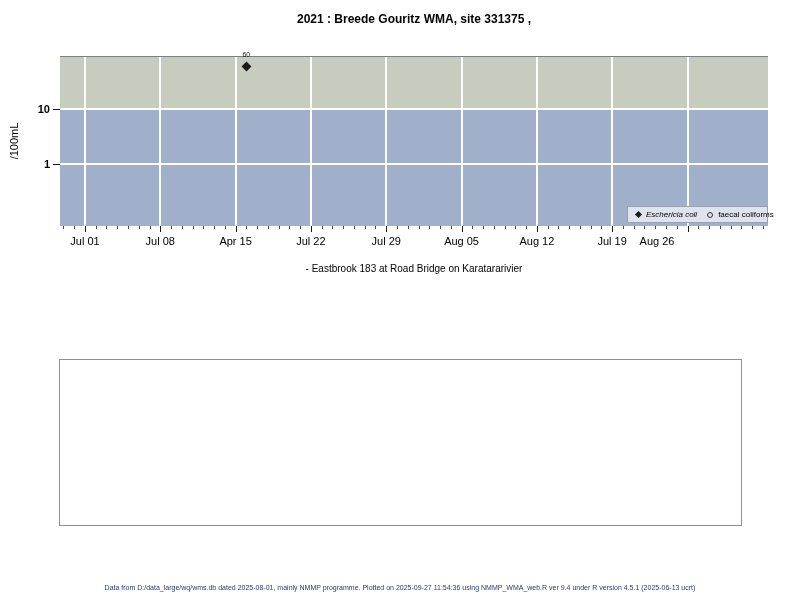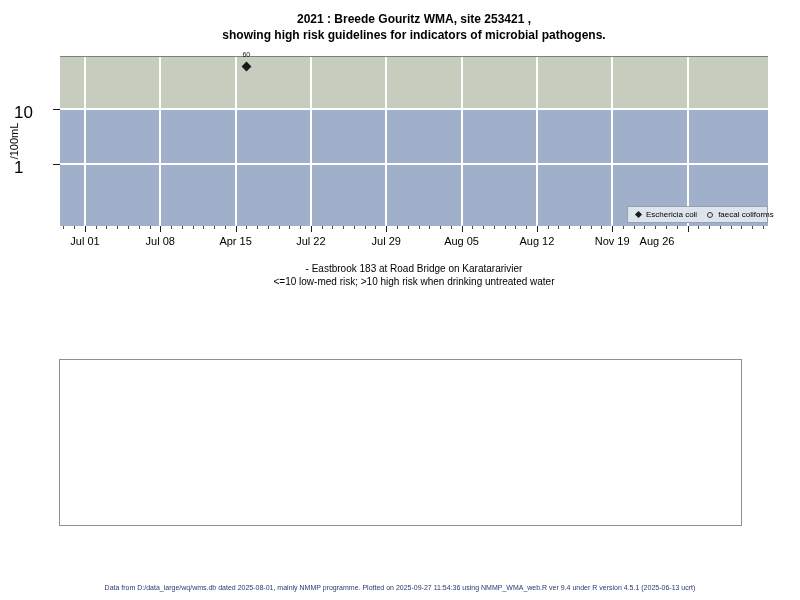--- a/index.html
+++ b/index.html
@@ -16,54 +16,53 @@
     left:60px;top:56px;width:708px;height:169px;
     border-top:1px solid #7f7f7f;overflow:visible;
   }
   .band{position:absolute;left:0;width:708px;}
   .vgrid{position:absolute;top:0;height:169px;width:2px;background:#ffffff;}
   .hgrid{position:absolute;left:0;width:708px;height:2px;background:#ffffff;}
   .xtick-major{position:absolute;top:169px;width:1px;height:6px;background:#1a1a1a;}
   .xtick-minor{position:absolute;top:169px;width:1px;height:3px;background:#4a4a4a;}
   .xtick-label{position:absolute;top:178px;width:60px;margin-left:-30px;text-align:center;font-size:11px;}
   .ytick-mark{position:absolute;left:-7px;width:7px;height:1px;background:#1a1a1a;}
-  .ytick-label{position:absolute;left:-46px;width:36px;text-align:left;font-size:17px;font-weight:normal;margin-top:-6px;}
+  .ytick-label{position:absolute;left:-46px;width:36px;text-align:right;font-size:11px;font-weight:bold;margin-top:-6px;}
   #y-axis-label{
     left:14px;top:141px;transform:translate(-50%,-50%) rotate(-90deg);
     font-size:11px;white-space:nowrap;
   }
   .point-diamond{position:absolute;width:7px;height:7px;background:#1a1a1a;transform:rotate(45deg);}
   .point-label{position:absolute;width:26px;margin-left:-13px;text-align:center;font-size:7px;color:#1a1a1a;}
   #legend{
     position:absolute;left:567px;top:149px;width:141px;height:17px;
     background:#dee4ed;border:1px solid #98a1b0;box-sizing:border-box;
     display:flex;align-items:center;font-size:8px;white-space:nowrap;
   }
   .legend-sym-diamond{width:5px;height:5px;background:#1a1a1a;transform:rotate(45deg);margin:0 5px 0 8px;flex:none;}
   .legend-sym-circle{width:4px;height:4px;border:1px solid #333;border-radius:50%;background:transparent;margin:0 5px 0 10px;flex:none;}
-  .legend-label-italic{}
+  .legend-label-italic{font-style:italic;}
   #caption{
     left:60px;top:262px;width:708px;text-align:center;
     font-size:10px;line-height:13px;
   }
   #empty-panel{
     left:59px;top:359px;width:681px;height:165px;
     border:1px solid #8f8f8f;background:#ffffff;
   }
   #footer-note{
     left:0;top:584px;width:800px;text-align:center;
     font-size:7px;color:#2b3770;
   }
 </style>
 </head>
 <body>
 
 <div id="chart-title" class="abs">
-  <div>2021 : Breede Gouritz WMA, site 253421 ,</div>
-  <div>showing high risk guidelines for indicators of microbial pathogens.</div>
+  <div>2021 : Breede Gouritz WMA, site 331375 ,</div>
 </div>
 
 <div id="y-axis-label" class="abs">/100mL</div>
 
 <div id="plot" class="abs">
 
   <div class="band" style="top: 0px; height: 52.0025px; background: rgb(198, 205, 191);"></div>
     <div class="band" style="top: 52.0025px; height: 116.998px; background: rgb(160, 176, 202);"></div>
     <div class="vgrid" style="left: 23.9632px;"></div>
     <div class="xtick-major" style="left: 24.9632px;"></div>
@@ -81,21 +80,21 @@
     <div class="xtick-major" style="left: 326.243px;"></div>
     <div class="xtick-label" style="left: 326.243px;">Jul 29</div>
     <div class="vgrid" style="left: 400.563px;"></div>
     <div class="xtick-major" style="left: 401.563px;"></div>
     <div class="xtick-label" style="left: 401.563px;">Aug 05</div>
     <div class="vgrid" style="left: 475.883px;"></div>
     <div class="xtick-major" style="left: 476.883px;"></div>
     <div class="xtick-label" style="left: 476.883px;">Aug 12</div>
     <div class="vgrid" style="left: 551.203px;"></div>
     <div class="xtick-major" style="left: 552.203px;"></div>
-    <div class="xtick-label" style="left: 552.203px;">Nov 19</div>
+    <div class="xtick-label" style="left: 552.203px;">Jul 19</div>
     <div class="vgrid" style="left: 626.523px;"></div>
     <div class="xtick-major" style="left: 627.523px;"></div>
     <div class="xtick-label" style="left: 597px;">Aug 26</div>
     <div class="xtick-minor" style="left: 3.4432px;"></div>
     <div class="xtick-minor" style="left: 14.2032px;"></div>
     <div class="xtick-minor" style="left: 35.7232px;"></div>
     <div class="xtick-minor" style="left: 46.4832px;"></div>
     <div class="xtick-minor" style="left: 57.2432px;"></div>
     <div class="xtick-minor" style="left: 68.0032px;"></div>
     <div class="xtick-minor" style="left: 78.7632px;"></div>
@@ -160,18 +159,17 @@
     <div id="legend">
     <span class="legend-sym-diamond"></span>
     <span class="legend-label-italic">Eschericia coli</span>
     <span class="legend-sym-circle"></span>
     <span>faecal coliforms</span>
   </div>
 </div>
 
 <div id="caption" class="abs">
   <div>- Eastbrook 183 at Road Bridge on Karatararivier</div>
-  <div>&lt;=10 low-med risk; &gt;10 high risk when drinking untreated water</div>
 </div>
 
 <div id="empty-panel" class="abs"></div>
 
 <div id="footer-note" class="abs">Data from D:/data_large/wq/wms.db dated 2025-08-01, mainly NMMP programme. Plotted on 2025-09-27 11:54:36 using NMMP_WMA_web.R ver 9.4 under R version 4.5.1 (2025-06-13 ucrt)</div>
 
 </body></html>

